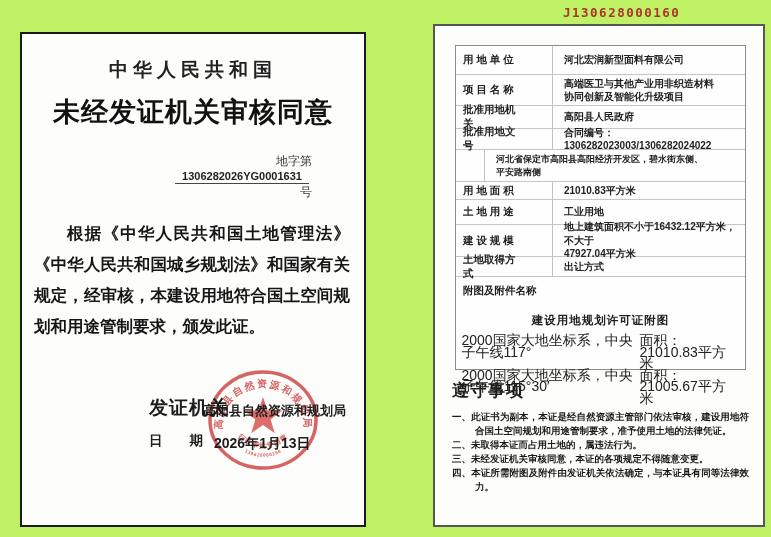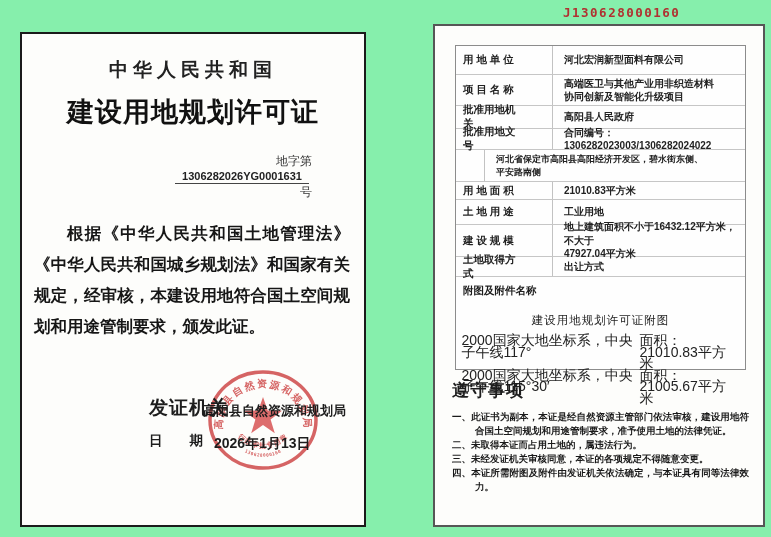--- a/index.html
+++ b/index.html
@@ -1,18 +1,18 @@
 <!DOCTYPE html>
 <html><head>
 <meta charset="utf-8">
 <style>
   html,body{margin:0;padding:0;background:#e9e9e6;}
   .canvas{
     position:relative;width:771px;height:537px;overflow:hidden;
-    background:#86efac;
+    background:#bef264;
     font-family:"Liberation Sans","DejaVu Sans",sans-serif;
     color:#1d1d1d;
   }
   .page{position:absolute;background:#fdfdfb;}
   
   .page-left{left:20px;top:32px;width:342px;height:491px;border:2.5px solid #1b1b1b;}
   .country{position:absolute;left:0;top:23px;width:100%;text-align:center;
     font-family:Liberation Serif, serif;font-size:19px;font-weight:600;
     letter-spacing:5px;color:#222;}
   .cert-title{position:absolute;left:0;top:60px;width:100%;text-align:center;
@@ -39,40 +39,40 @@
   .t{position:absolute;left:20px;top:19px;width:289px;border:1.2px solid #8c8c8c;background:#fefefe;}
   .t-row{display:flex;box-sizing:border-box;border-bottom:1px solid #c6c6c6;}
   .t-label{width:61px;padding-left:7px;display:flex;align-items:center;
     font-size:10.5px;font-weight:700;color:#222;flex-shrink:0;}
   .t-value{flex:1;border-left:1px solid #c2c2c2;padding:1px 4px 1px 11px;
     display:flex;align-items:center;font-size:10px;font-weight:600;line-height:13.5px;
     white-space:pre-line;color:#222;margin-left:28px;}
   .t-row.r5 .t-value{font-size:9px;line-height:13px;}
   .t-attach{box-sizing:border-box;height:92px;padding-top:7px;}
   .attach-label{padding-left:7px;font-size:10.5px;font-weight:700;}
-  .attach-title{margin-top:15px;text-align:center;font-size:11.5px;font-weight:400;letter-spacing:1px;}
+  .attach-title{margin-top:15px;text-align:center;font-size:11.5px;font-weight:700;letter-spacing:1px;}
   .attach-lines{margin-top:7px;display:flex;flex-direction:column;align-items:center;}
   .attach-line{display:flex;font-size:14px;font-weight:400;line-height:11.5px;color:#222;}
   .attach-line .coords{width:178px;}
   .attach-line .area{width:100px;}
   .notes-title{position:absolute;left:17px;top:353px;font-size:17px;font-weight:800;letter-spacing:1px;}
   .notes{position:absolute;left:17px;top:384px;width:297px;}
   .note{font-size:9.5px;font-weight:700;line-height:14px;color:#1a1a1a;
     padding-left:23px;text-indent:-23px;text-align:justify;}
 </style>
 </head>
 <body>
 
 <div class="canvas">
 
   <div class="doc-no">J130628000160</div>
 
   <div class="page page-left">
     <div class="country">中华人民共和国</div>
-    <div class="cert-title">建设用地规划许可证</div>
+    <div class="cert-title">未经发证机关审核同意</div>
 
     <div class="serial-row">
       <span>地字第</span>
       <span class="serial-no">1306282026YG0001631</span>
       <span>号</span>
     </div>
 
     <p class="body-par">根据《中华人民共和国土地管理法》《中华人民共和国城乡规划法》和国家有关规定，经审核，本建设用地符合国土空间规划和用途管制要求，颁发此证。</p>
 
     <div class="issuer-label">发证机关</div>

